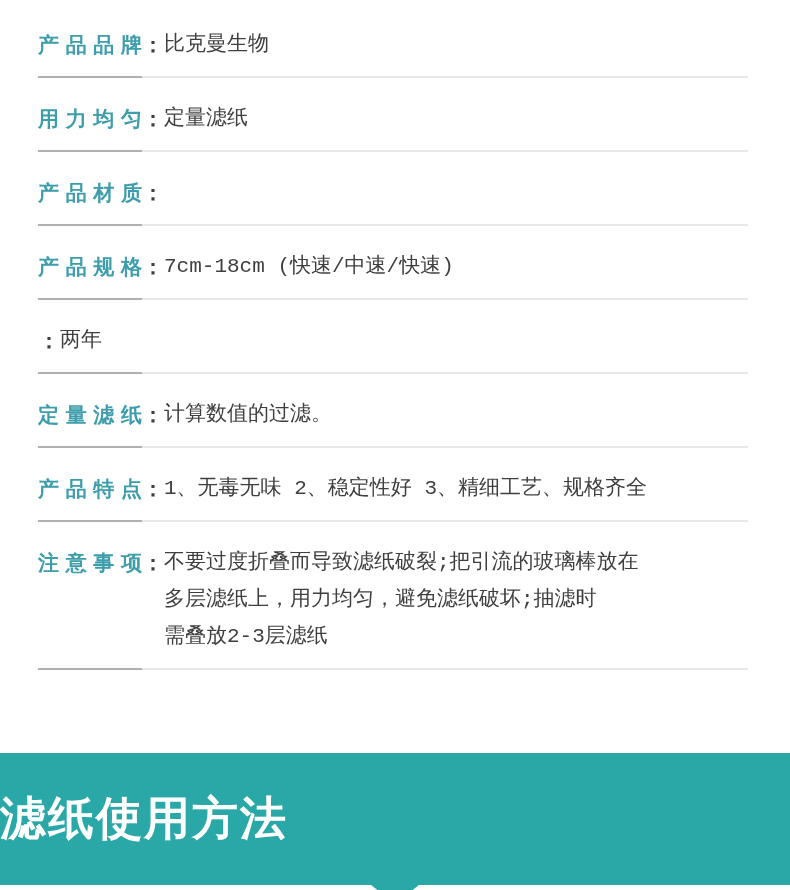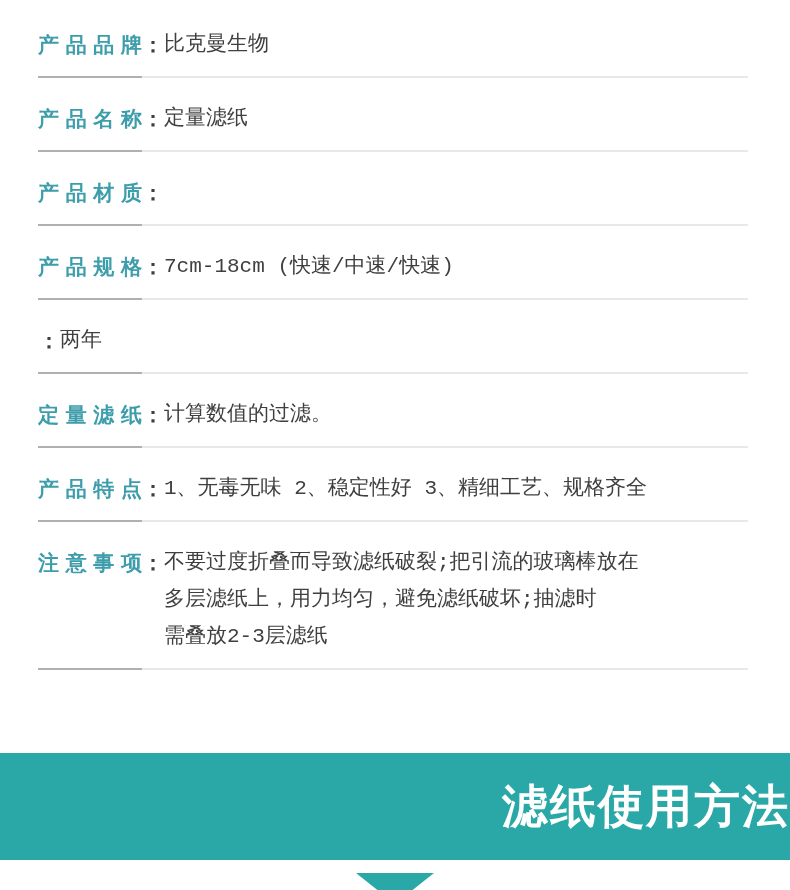--- a/index.html
+++ b/index.html
@@ -66,25 +66,25 @@
   .divider-light {
     flex: 1;
     height: 2px;
     background: var(--divider-light);
   }
   .usage-banner {
     position: absolute;
     left: 0;
     top: 753px;
     width: 790px;
-    height: 107px;
+    height: 132px;
     background: var(--banner-bg);
     display: flex;
     align-items: center;
-    justify-content: flex-end;
+    justify-content: flex-start;
   }
   .banner-title {
     color: var(--banner-text);
     font-size: 46px;
     font-weight: 900;
     letter-spacing: 2px;
   }
   .banner-pointer {
     position: absolute;
     left: 50%;
@@ -108,21 +108,21 @@
     <div class="val">
       <div>比克曼生物</div>
     </div>
   </div>
   <div class="divider">
       <span class="divider-dark"></span>
       <span class="divider-light"></span>
     </div>
 
   <div class="row">
-    <span class="lbl">产品名称</span>
+    <span class="lbl">用力均匀</span>
     <span class="colon">：</span>
     <div class="val">
       <div>定量滤纸</div>
     </div>
   </div>
   <div class="divider">
       <span class="divider-dark"></span>
       <span class="divider-light"></span>
     </div>
 

